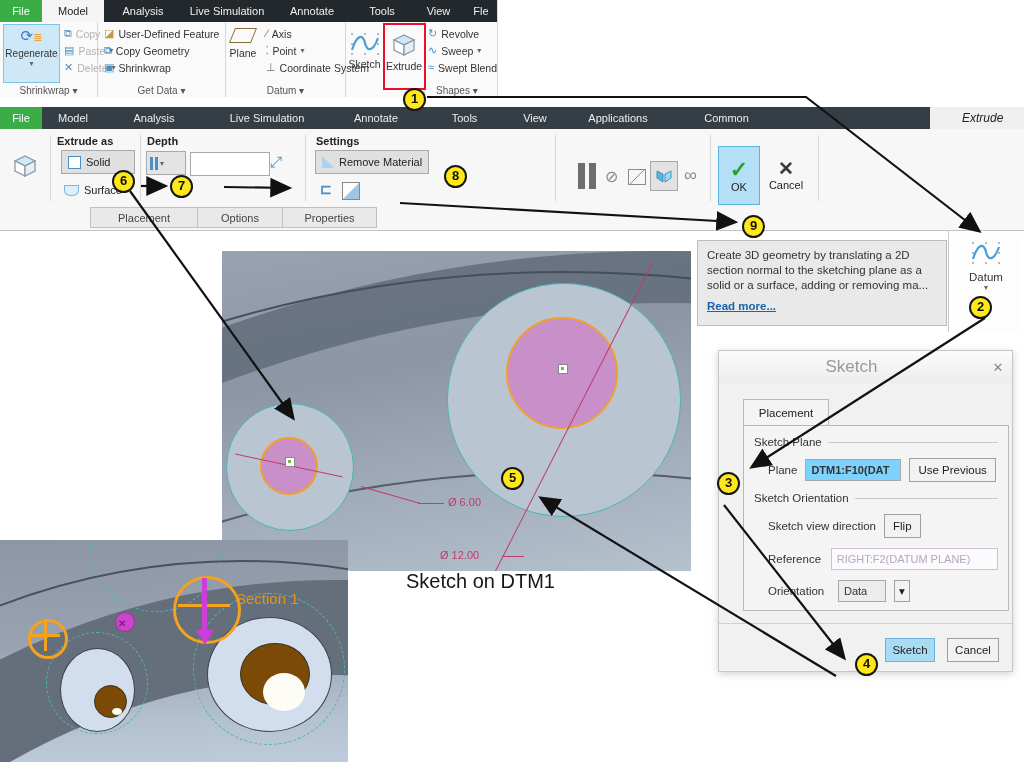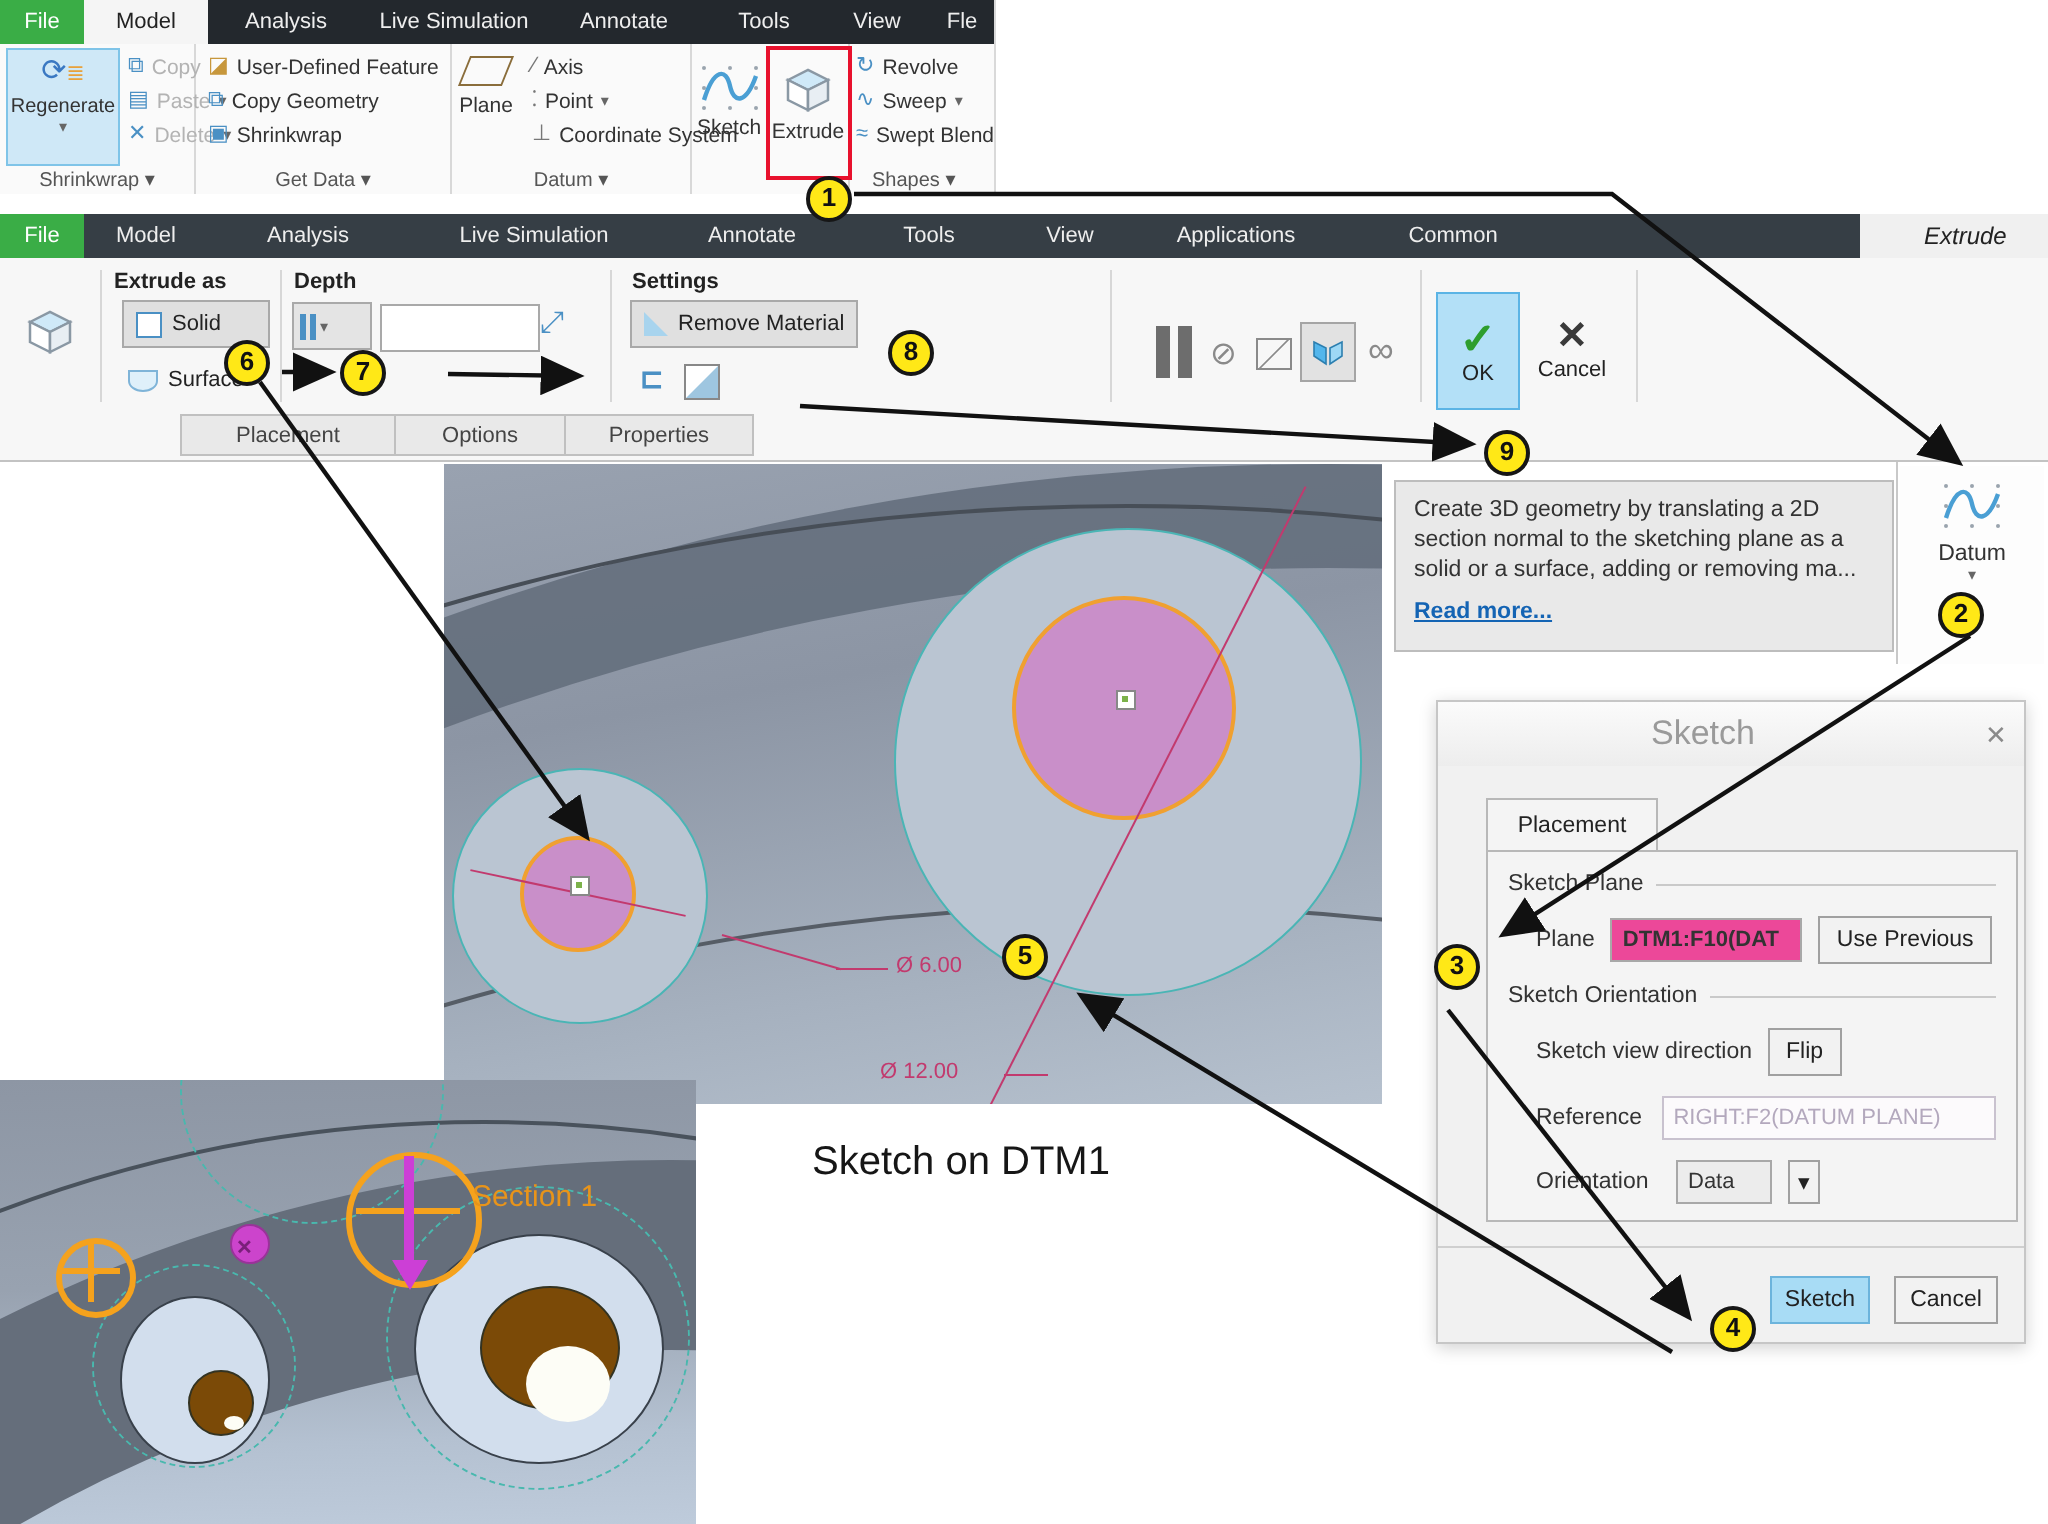--- a/index.html
+++ b/index.html
@@ -25,21 +25,21 @@
   
   #ribbon2{left:0;top:107px;width:1024px;height:123px;background:#f7f7f7;border-bottom:1px solid #c3c3c3;}
   #r2-body{position:absolute;top:22px;left:0;right:0;height:78px;background:#f7f7f7;}
   .vsep{position:absolute;top:6px;bottom:6px;width:1px;background:#d7d7d7;}
   .gbold{font-size:11px;font-weight:bold;color:#222;}
   .btn{display:flex;align-items:center;gap:5px;font-size:11px;color:#222;border:1px solid #a9a9a9;background:#e4e4e4;padding:0 6px;height:24px;box-sizing:border-box;}
   .btn-flat{border:1px solid transparent;background:transparent;}
   .paneltab{position:absolute;top:100px;height:21px;background:#e9e9e9;border:1px solid #c0c0c0;box-sizing:border-box;
             display:flex;align-items:center;justify-content:center;font-size:11px;color:#444;}
   
-  #vmain{left:222px;top:232px;width:469px;height:320px;overflow:hidden;
+  #vmain{left:222px;top:251px;width:469px;height:320px;overflow:hidden;
          background:linear-gradient(170deg,#99a2b0 0%,#8c95a4 35%,#a6b1bf 75%,#b6c1ce 100%);}
   .ringline{position:absolute;border-radius:50%;border:2px solid #474e57;}
   .boss{position:absolute;border-radius:50%;background:#bac5d2;border:1.5px solid #4ab5b5;}
   .pinkc{position:absolute;border-radius:50%;background:#c98fc9;border:2px solid #f0a030;}
   .dimline{position:absolute;height:0;border-top:1.5px solid #c23a6e;}
   .dimtxt{position:absolute;font-size:11px;color:#c23a6e;white-space:nowrap;}
   .cmark{position:absolute;width:8px;height:8px;background:#fff;border:1px solid #888;}
   .cmark::after{content:"";position:absolute;left:2px;top:2px;width:3px;height:3px;background:#7cb24a;}
   #caption{left:406px;top:570px;font-size:20px;color:#161616;}
   
@@ -354,21 +354,21 @@
     <div id="sdlg-x">✕</div>
   </div>
   <div id="ptab">Placement</div>
   <div id="gbox">
     <div class="sect">
         <span>Sketch Plane</span>
         <span class="rule"></span>
       </div>
     <div class="frow">
       <span>Plane</span>
-      <span class="field" style="width:96px;background:#ec4899;font-weight:bold;color:#333">DTM1:F10(DAT</span>
+      <span class="field" style="width:96px;background:#7dd3fc;font-weight:bold;color:#333">DTM1:F10(DAT</span>
       <span class="btn2">Use Previous</span>
     </div>
     <div class="sect">
         <span>Sketch Orientation</span>
         <span class="rule"></span>
       </div>
     <div class="frow">
       <span>Sketch view direction</span>
       <span class="btn2">Flip</span>
     </div>

